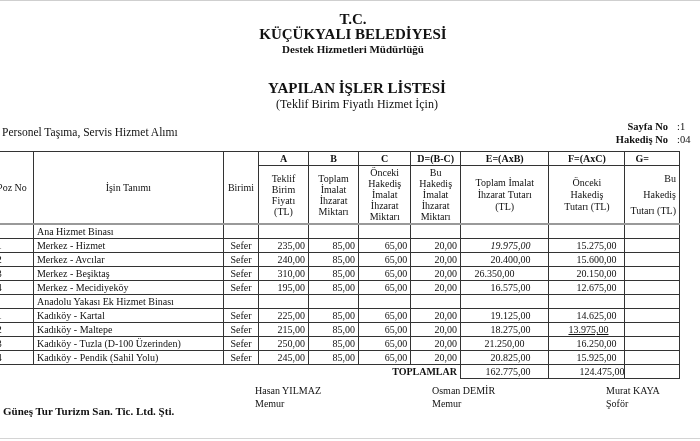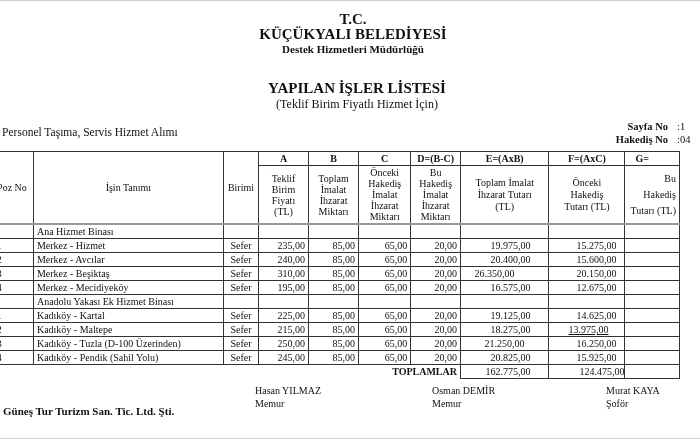--- a/index.html
+++ b/index.html
@@ -116,21 +116,21 @@
         <td class="num"></td>
       </tr>
       <tr class="row">
         <td class="poz">1/01</td>
         <td>Merkez - Hizmet</td>
         <td class="ctr">Sefer</td>
         <td class="num">235,00</td>
         <td class="num">85,00</td>
         <td class="num">65,00</td>
         <td class="num">20,00</td>
-        <td class="num" style="padding-right: 18px;">19.975,00</td>
+        <td class="num" style="padding-right: 18px; font-style: italic;">19.975,00</td>
         <td class="num" style="padding-right: 8px;">15.275,00</td>
         <td class="num"></td>
       </tr>
       <tr class="row">
         <td class="poz">1/02</td>
         <td>Merkez - Avcılar</td>
         <td class="ctr">Sefer</td>
         <td class="num">240,00</td>
         <td class="num">85,00</td>
         <td class="num">65,00</td>

